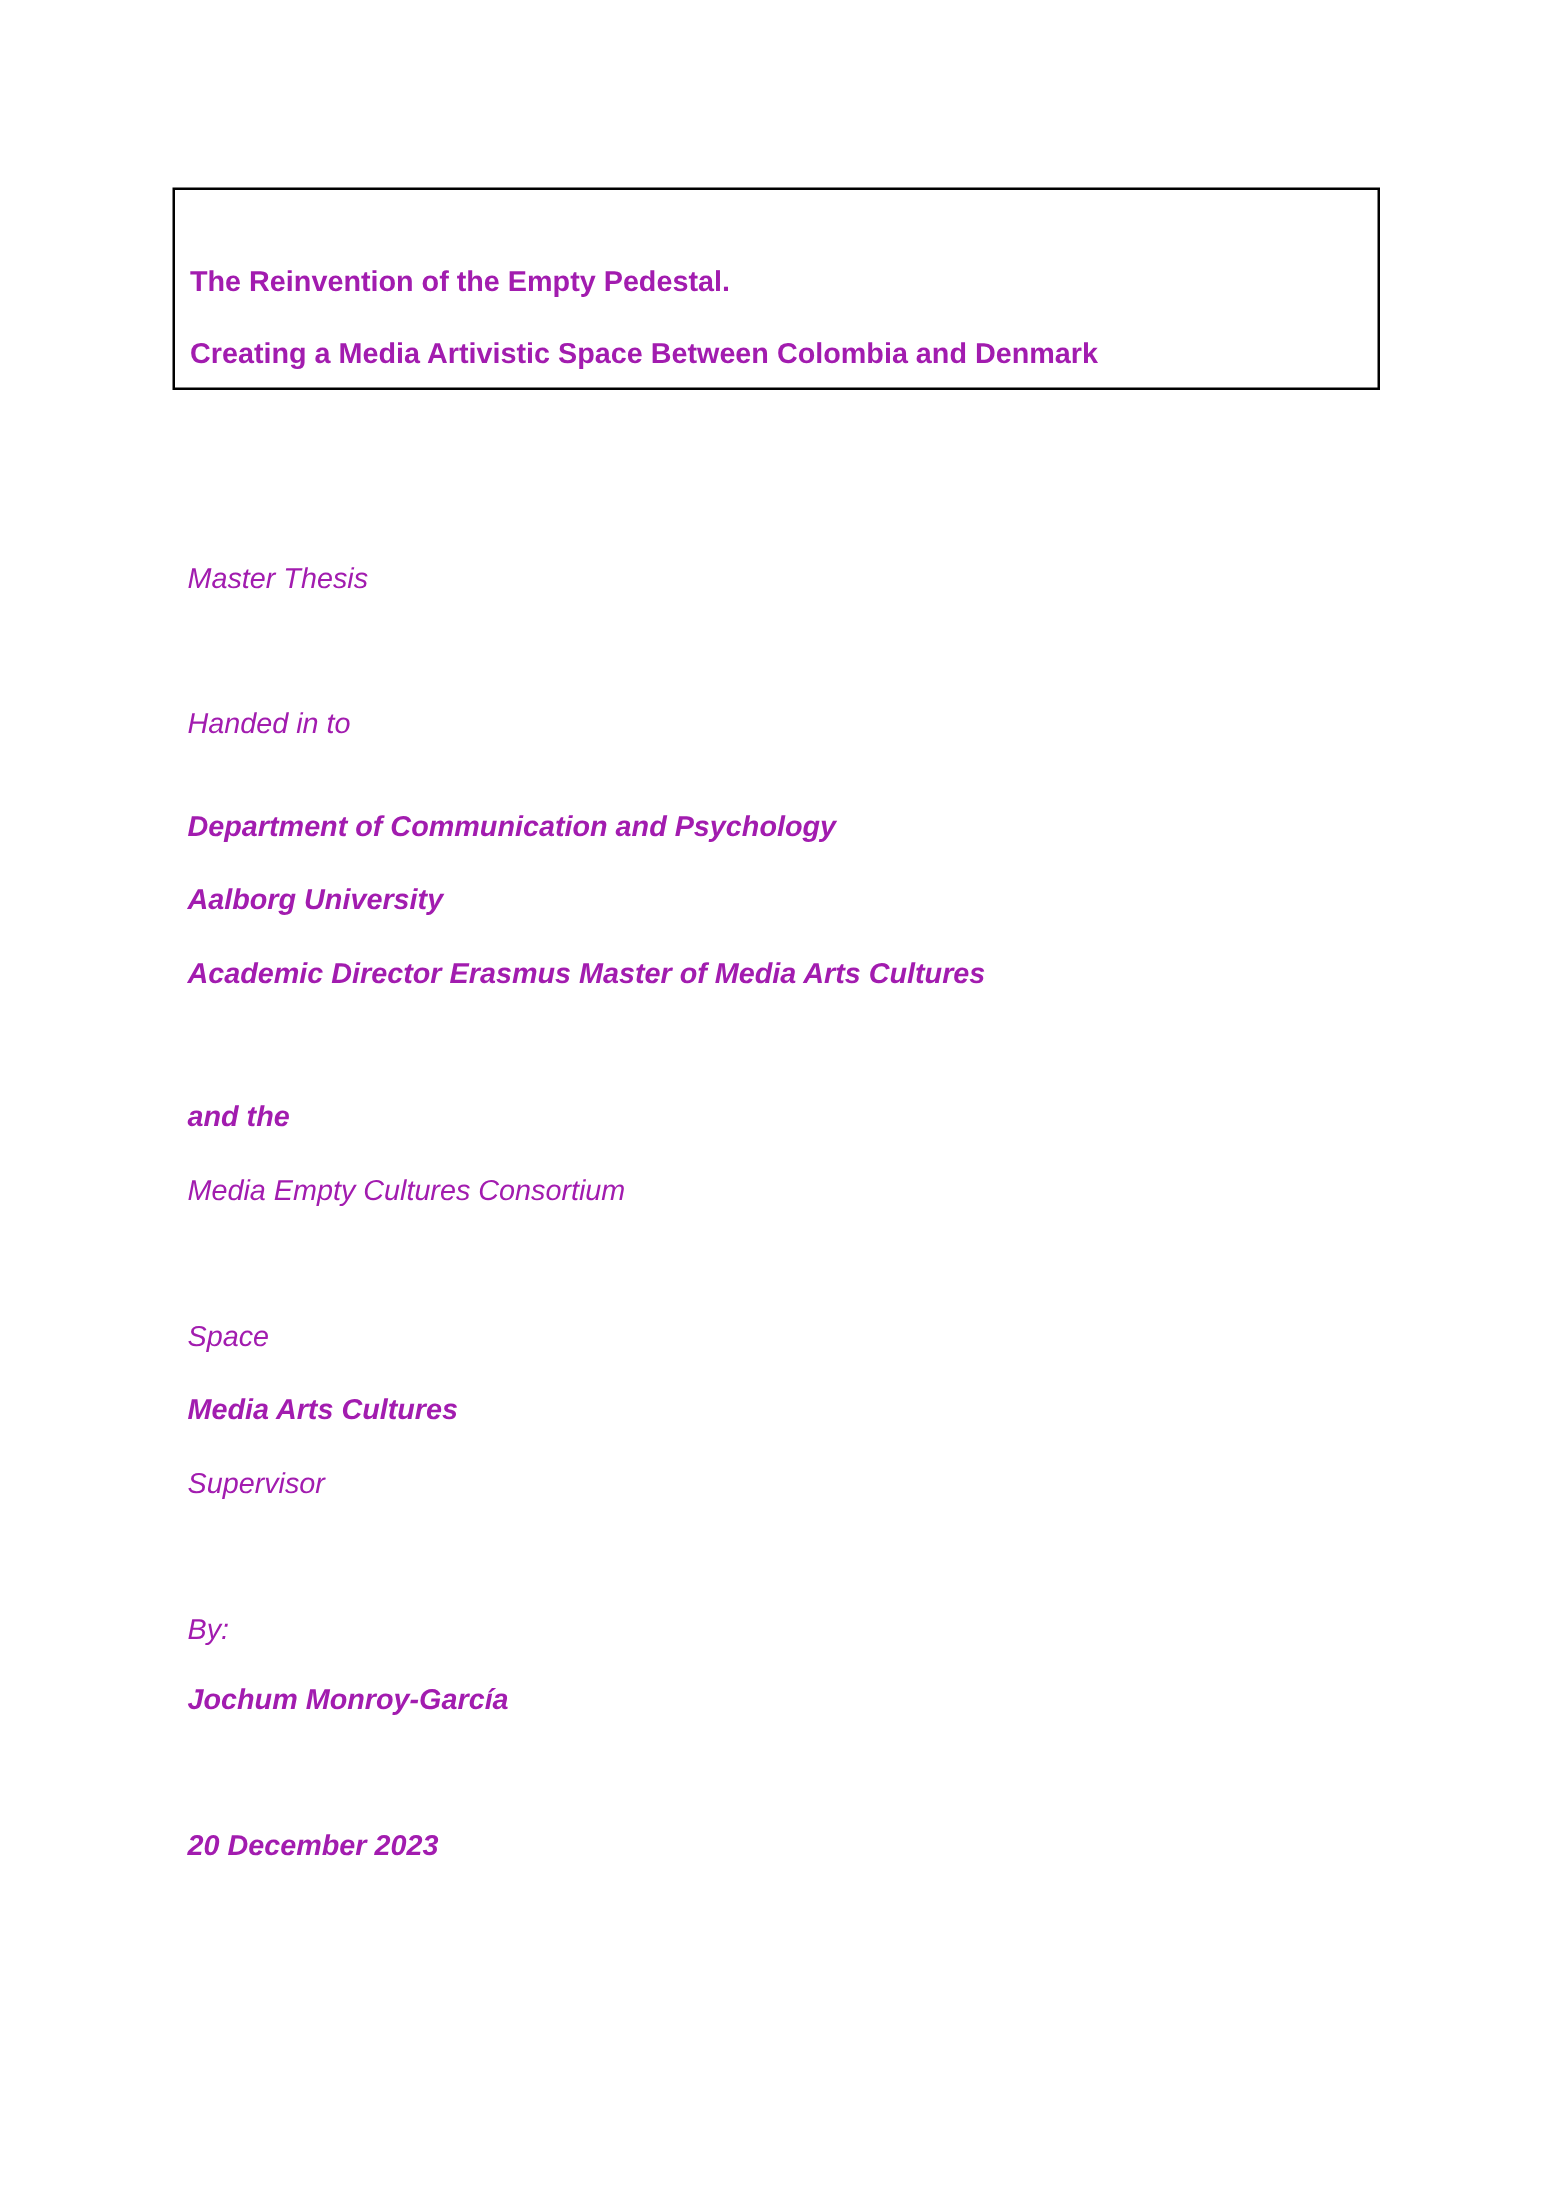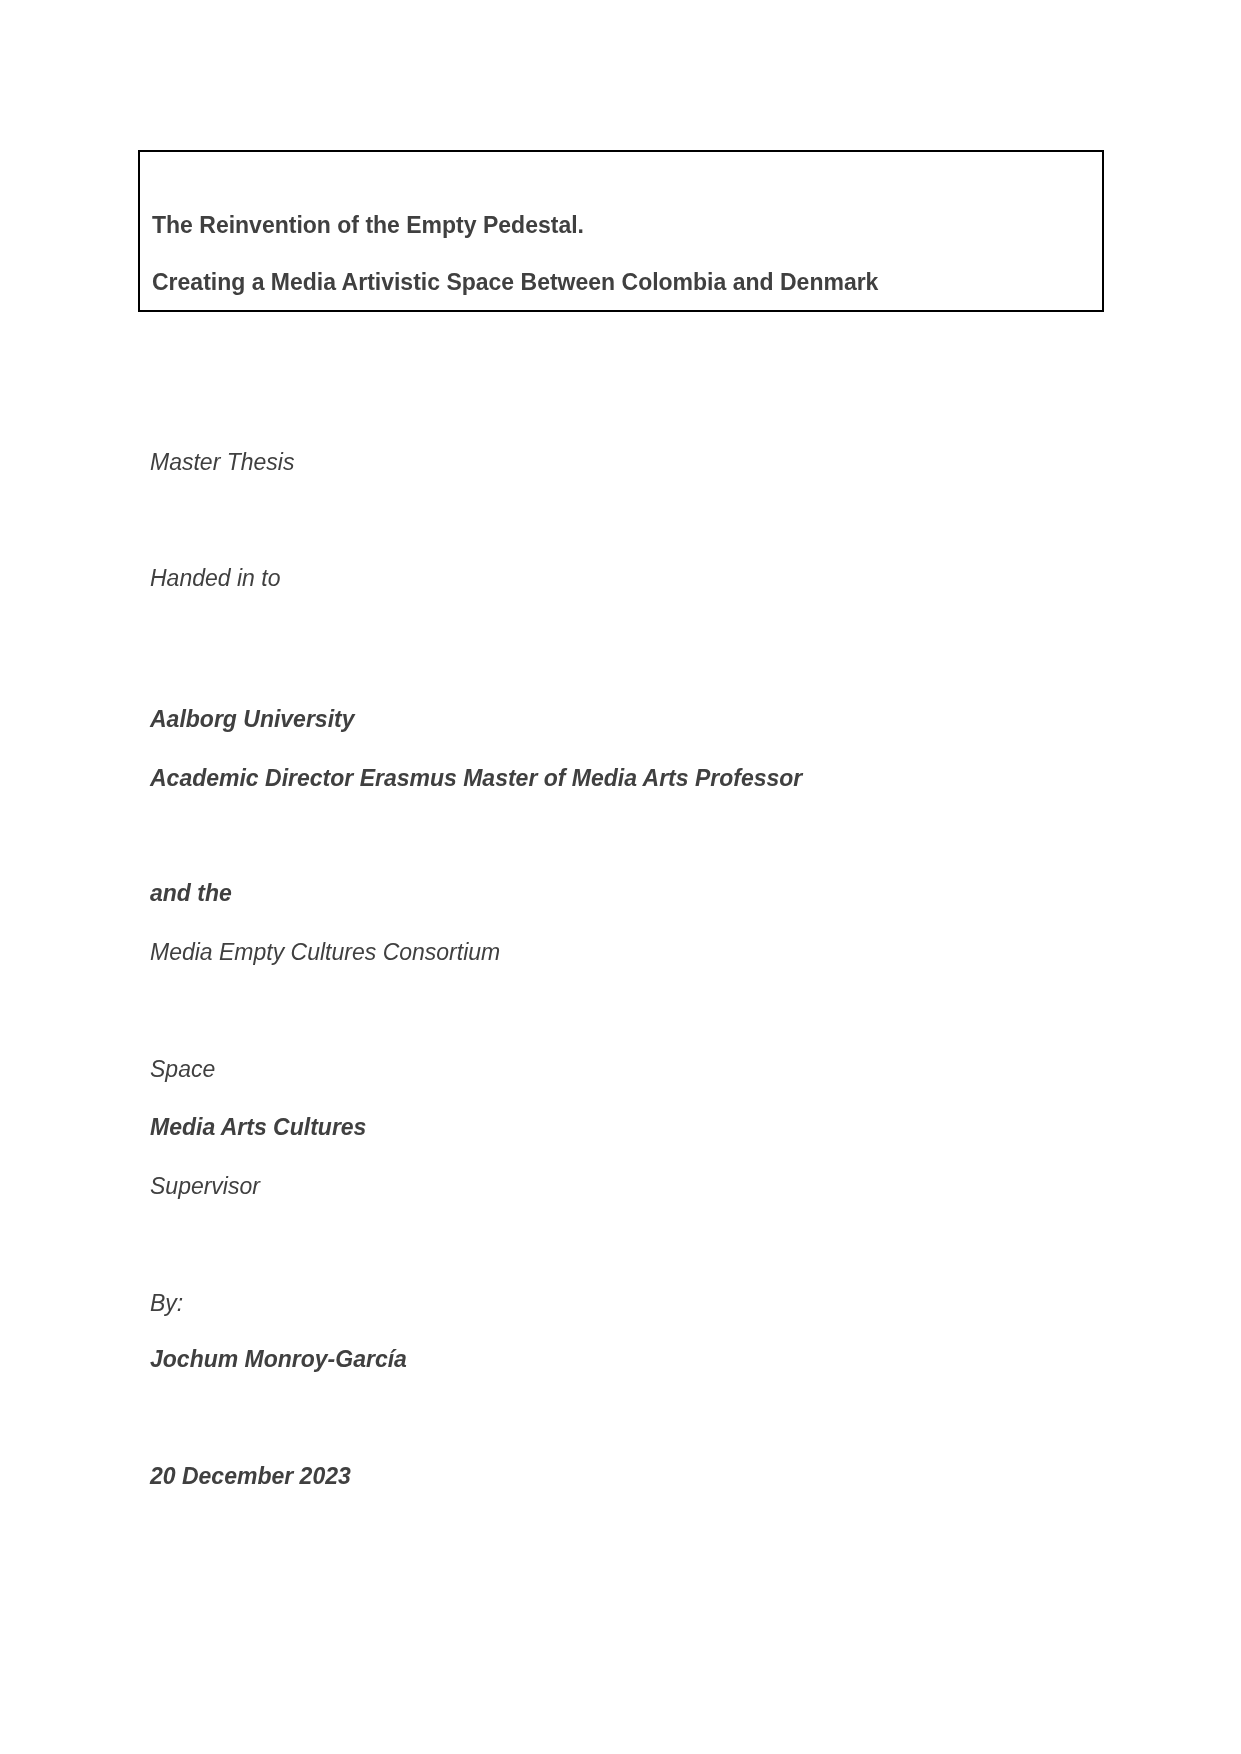--- a/index.html
+++ b/index.html
@@ -6,21 +6,21 @@
 
   html, body {
     background: #ffffff;
   }
 
   .page {
     position: relative;
     width: 1241px;
     height: 1754px;
     background: #ffffff;
-    color: #404040;
+    color: #a21caf;
     font-family: "Liberation Sans", sans-serif;
     font-size: 23px;
     overflow: hidden;
   }
 
   .title-box {
     position: absolute;
     left: 138px;
     top: 150px;
     width: 966px;
@@ -58,24 +58,25 @@
 
   <div class="title-box">
     <p class="title-line title-line-1">The Reinvention of the Empty Pedestal.</p>
     <p class="title-line title-line-2">Creating a Media Artivistic Space Between Colombia and Denmark</p>
   </div>
 
   <p class="line regular" style="top:434px">Master Thesis</p>
 
   <p class="line regular" style="top:550px">Handed in to</p>
 
+  <p class="line bold" style="top:633px">Department of Communication and Psychology</p>
 
   <p class="line bold" style="top:691px">Aalborg University</p>
 
-  <p class="line bold" style="top:750px">Academic Director Erasmus Master of Media Arts Professor</p>
+  <p class="line bold" style="top:750px">Academic Director Erasmus Master of Media Arts Cultures</p>
 
 
   <p class="line bold" style="top:865px">and the</p>
 
   <p class="line regular" style="top:924px">Media Empty Cultures Consortium</p>
 
   <p class="line regular" style="top:1041px">Space</p>
 
   <p class="line bold" style="top:1099px">Media Arts Cultures</p>
 

